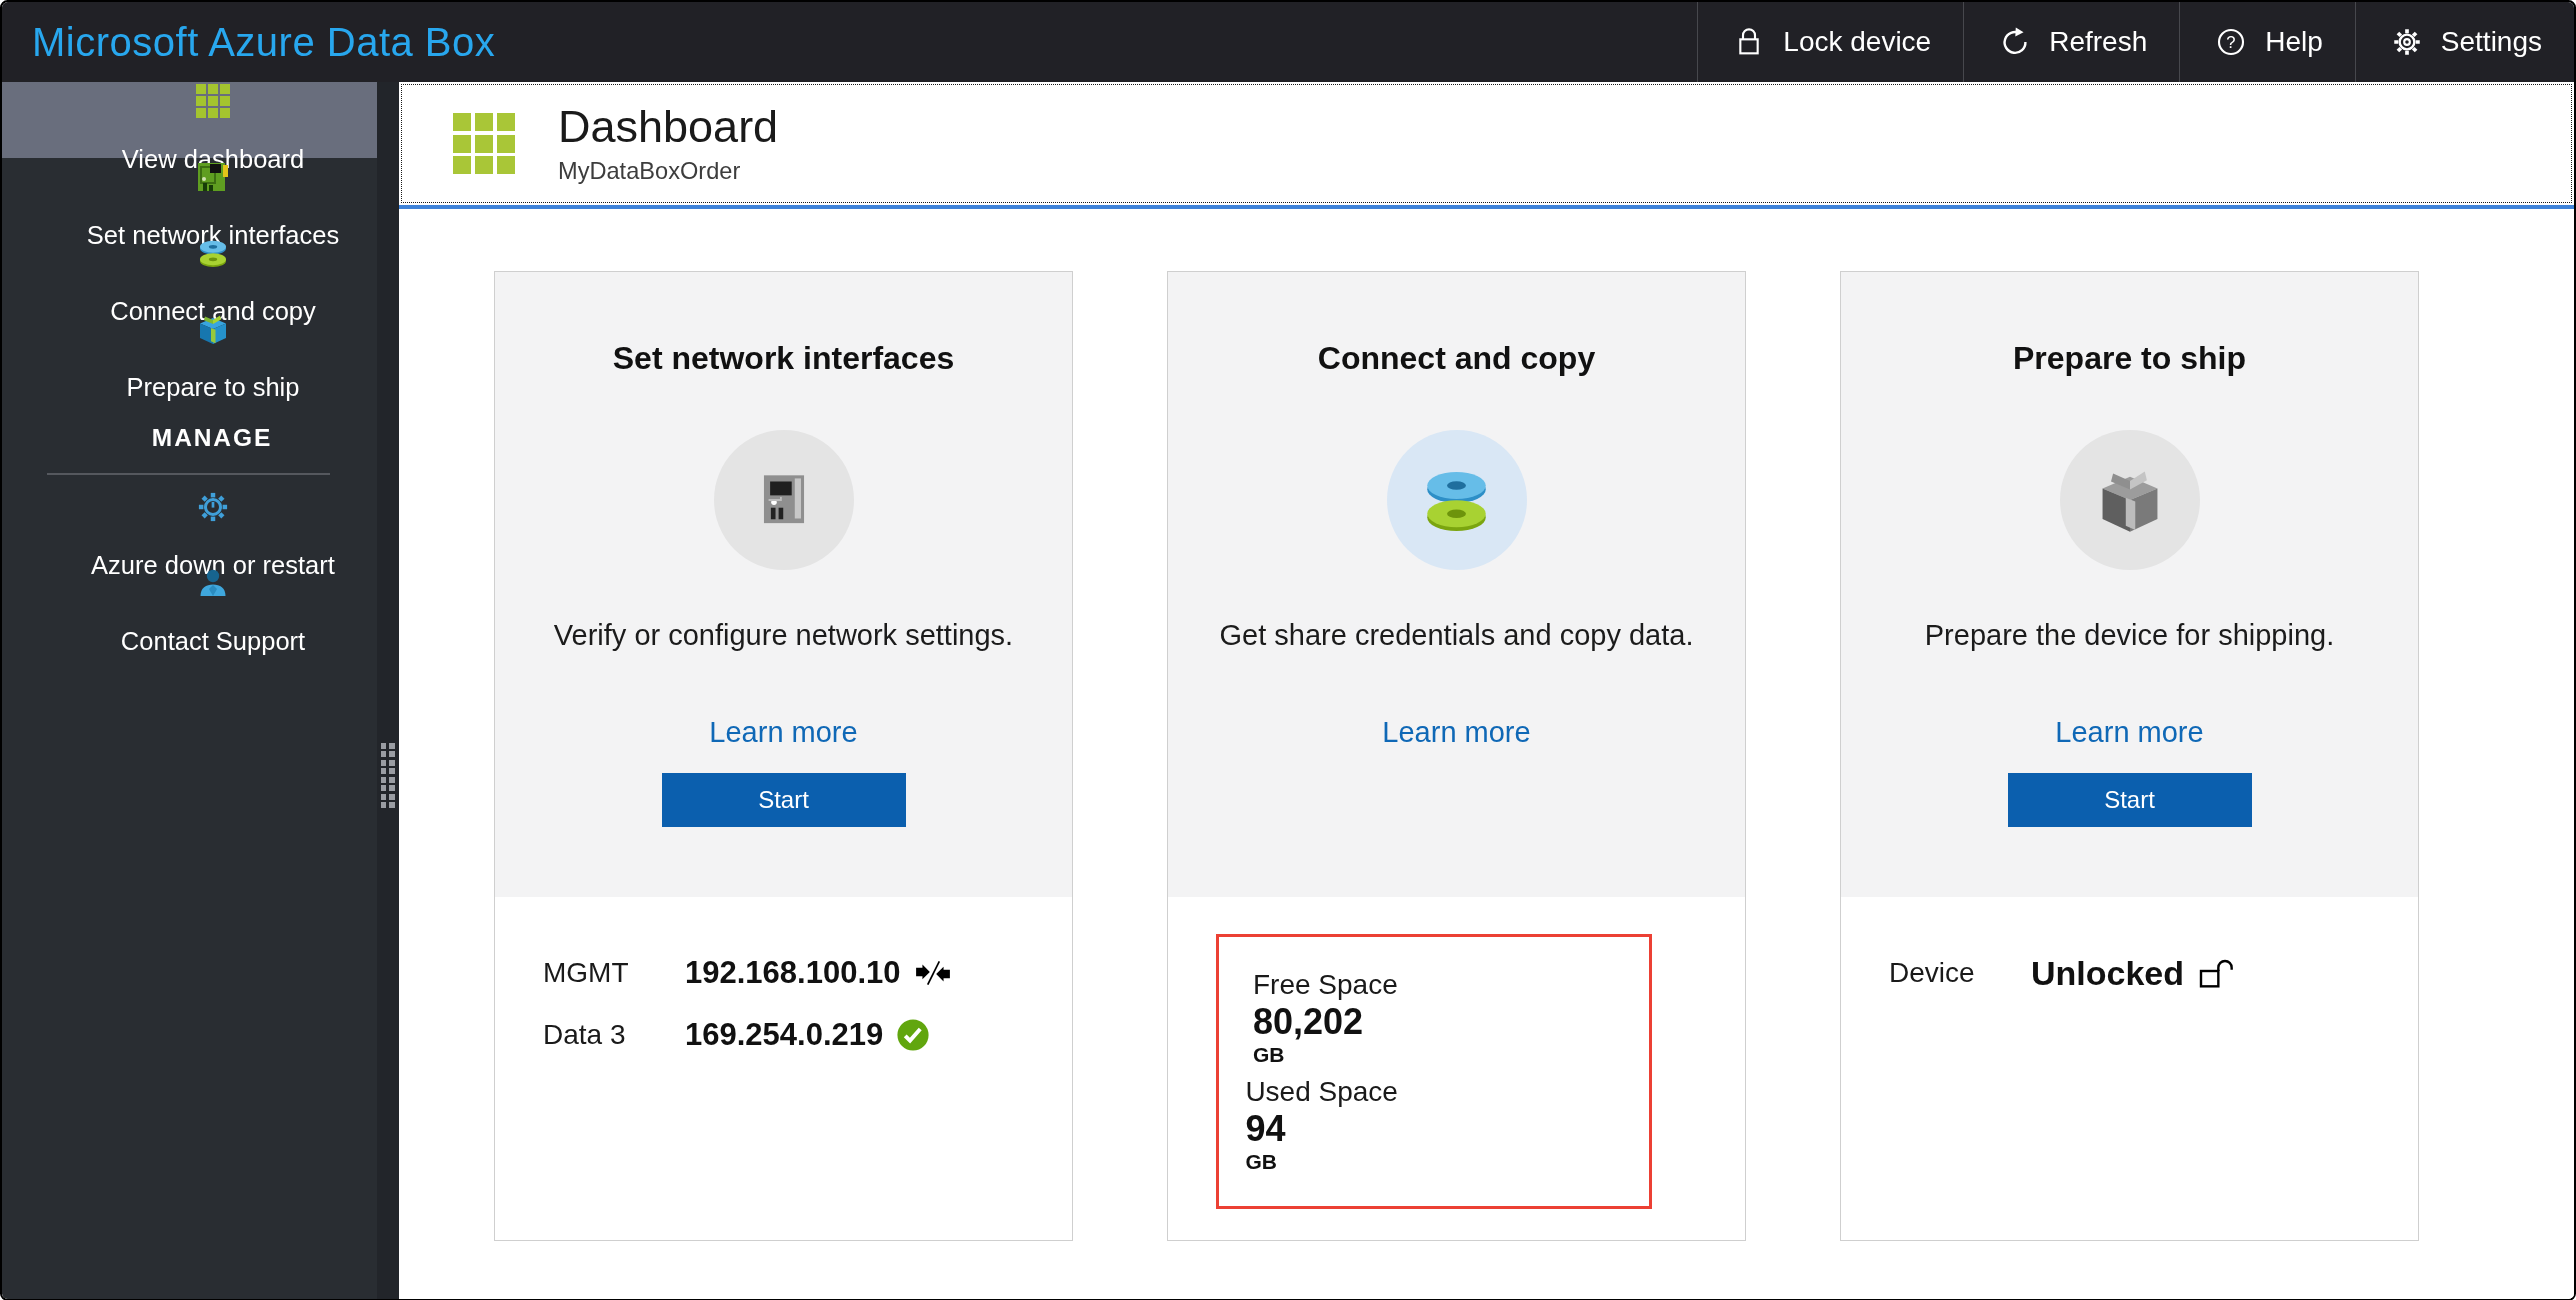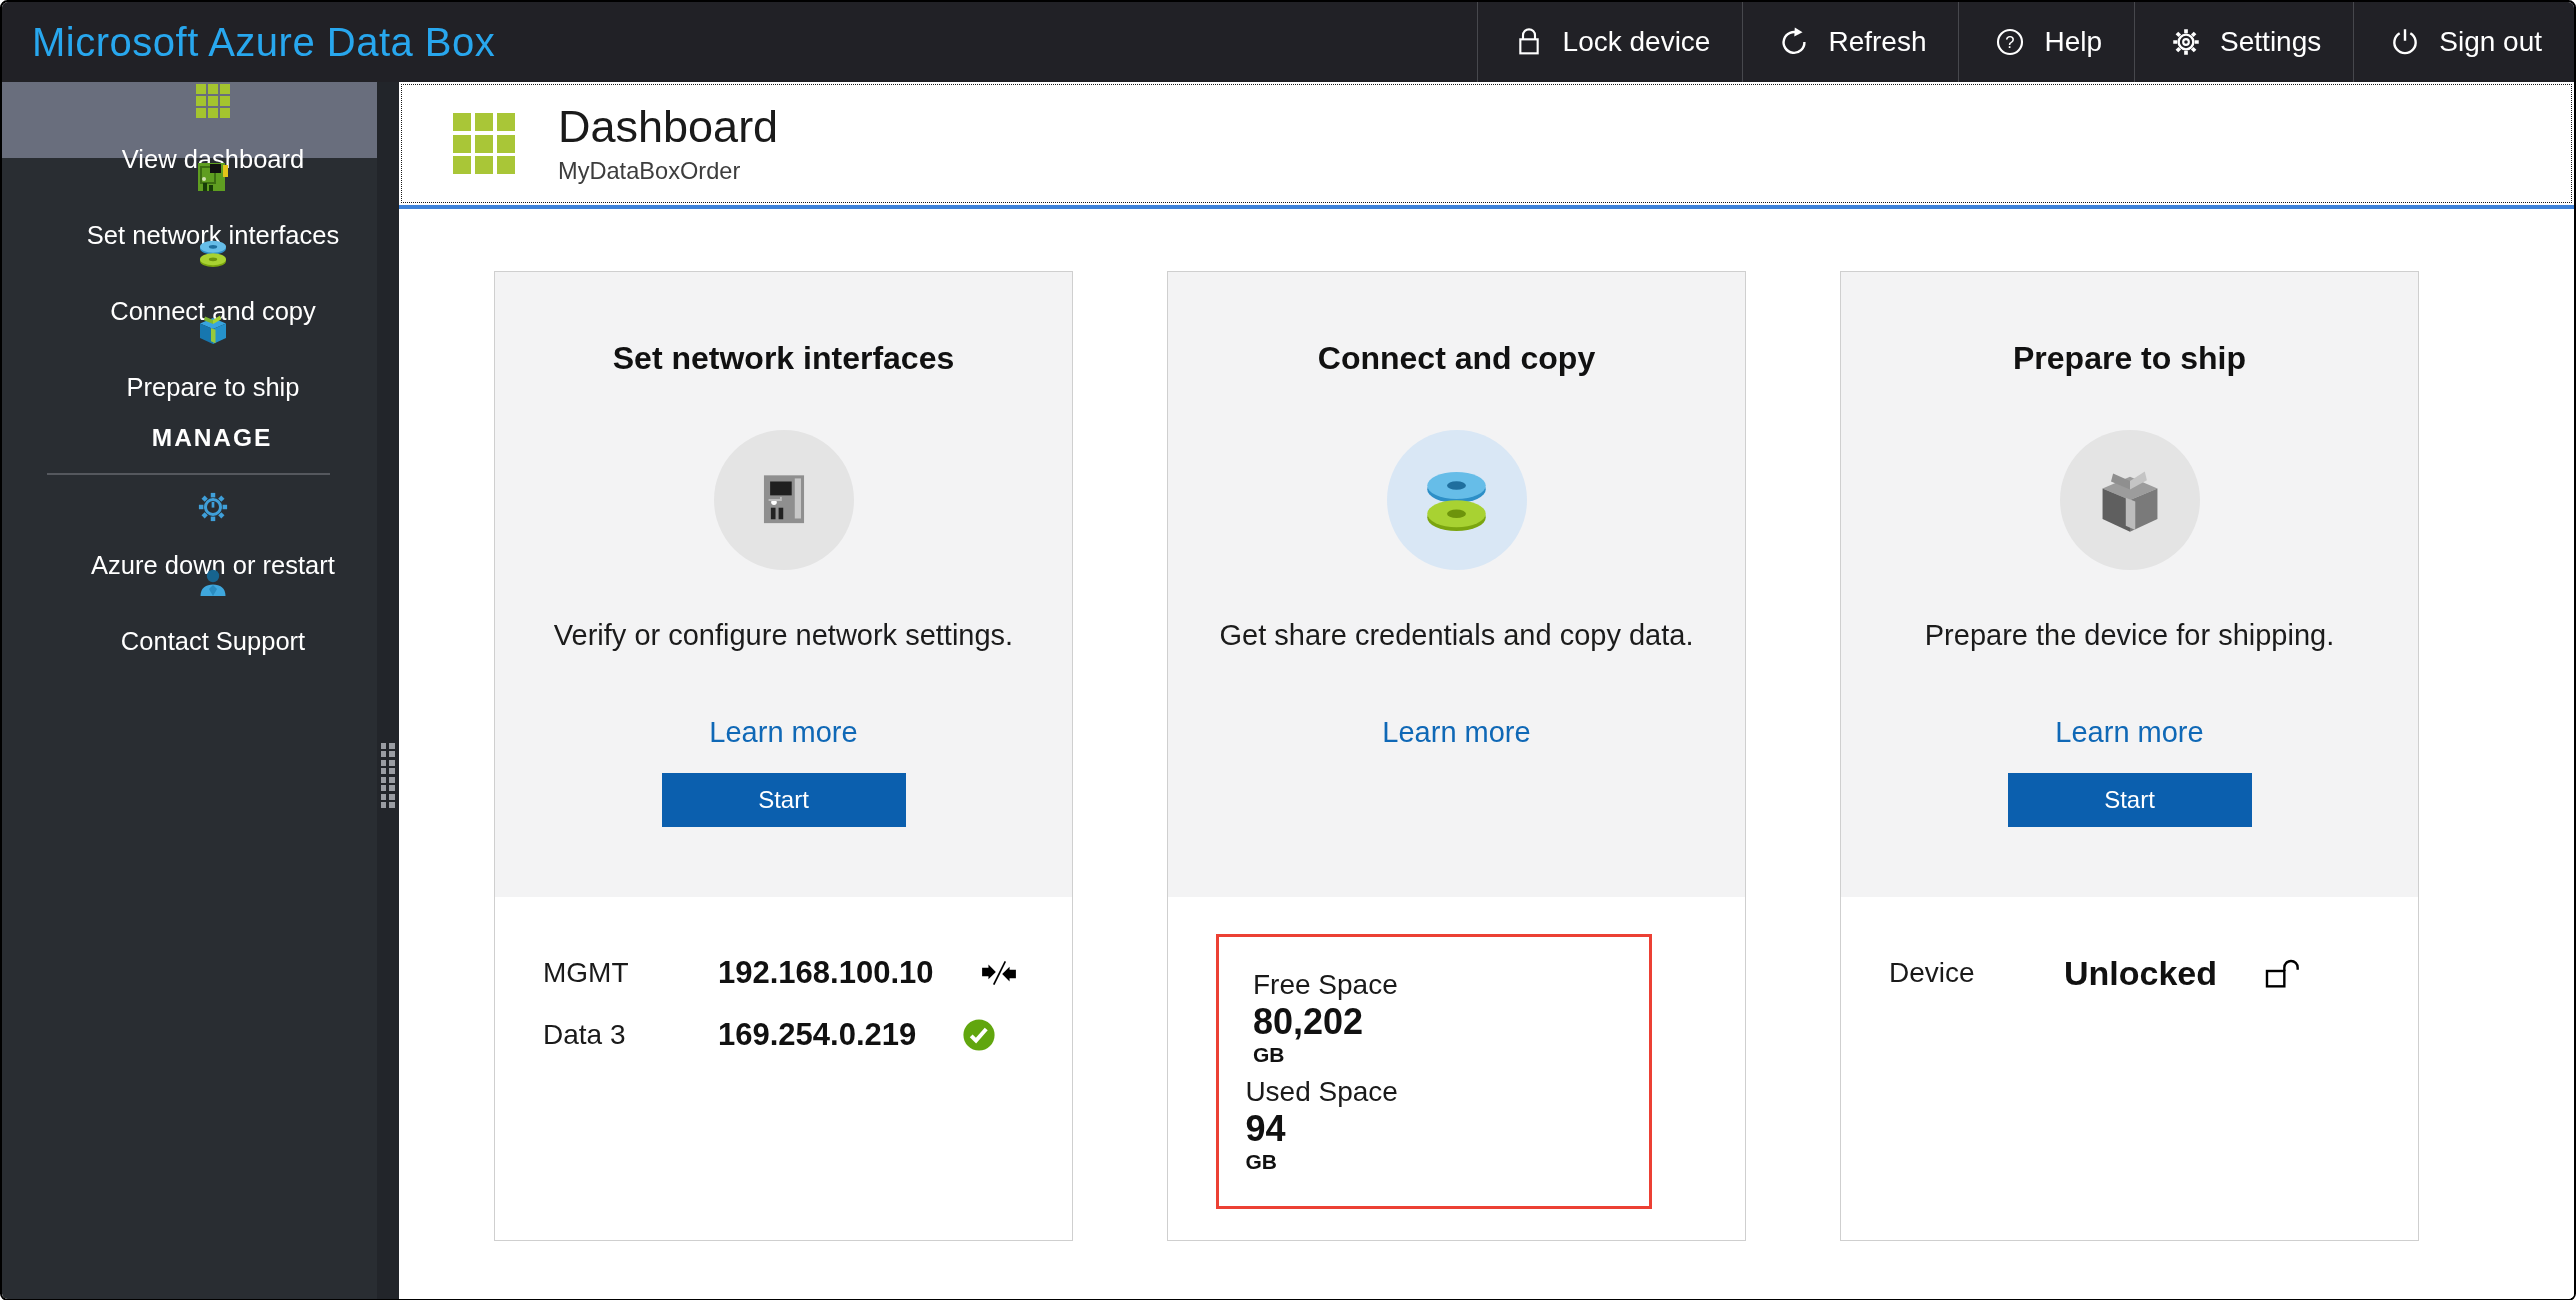--- a/index.html
+++ b/index.html
@@ -51,21 +51,21 @@
   .card-top { height:625px; background:#f3f3f4; text-align:center; flex:0 0 auto; }
   .card-title { font-size:32px; font-weight:700; color:#111; padding-top:68px; }
   .icon-circle { width:140px; height:140px; border-radius:50%; background:#e4e4e4; margin:53px auto 0 auto;
                  display:flex; align-items:center; justify-content:center; }
   .icon-circle.blue { background:#d9e7f5; }
   .card-desc { font-size:29px; color:#1b1b1b; font-weight:300; margin-top:49px; }
   .learn-more { display:inline-block; font-size:29px; color:#0f68b6; font-weight:300; margin-top:64px; cursor:pointer; text-decoration:none; }
   .start-btn { display:block; width:244px; height:54px; margin:24.5px auto 0 auto; background:#0b5fae; color:#fff;
                font-size:24px; font-weight:300; border:none; cursor:pointer; font-family:inherit; }
   .card-bottom { flex:1; background:#fff; padding:55px 43px 0 48px; }
-  .detail-row { display:flex; align-items:center; margin-bottom:19px; height:43px;gap:33px; }
+  .detail-row { display:flex; align-items:center; margin-bottom:19px; height:43px; }
   .detail-label { width:142px; font-size:28px; font-weight:300; color:#1a1a1a; flex:0 0 auto; }
   .detail-value { font-size:31px; font-weight:700; color:#111; }
   .detail-value.lg { font-size:34px; }
   .row-icon { margin-left:13.2px; display:flex; align-items:center; }
 
   .space-box { border:3.8px solid #ec4034; padding:22.7px 26.4px; width:436px; }
   .space-row { display:flex; align-items:baseline; margin:9.4px 0;flex-direction:column; }
   .space-label { font-size:28px; font-weight:300; color:#1a1a1a; flex:1; }
   .space-value { font-size:36px; font-weight:700; color:#111; }
   .space-unit { font-size:21px; font-weight:700; color:#111; margin-left:7.6px; }
@@ -122,29 +122,20 @@
               <line x1="12" y1="21" x2="12" y2="18.2"></line>
                 <line x1="5.6" y1="18.4" x2="7.6" y2="16.4"></line>
               <line x1="3" y1="12" x2="5.8" y2="12"></line>
                 <line x1="5.6" y1="5.6" x2="7.6" y2="7.6"></line>
             </g>
           </svg>
         </span>
         <span>Settings</span>
       </div>
 
-      <div class="tb-btn">
-        <span class="icon-box">
-          <svg width="32" height="32" viewBox="0 0 24 24">
-              <path d="M8 5.4 A8 8 0 1 0 16 5.4" fill="none" stroke="#fff" stroke-width="1.8"></path>
-              <line x1="12" y1="2.4" x2="12" y2="11" stroke="#fff" stroke-width="1.8"></line>
-            </svg>
-        </span>
-        <span>Sign out</span>
-      </div>
 
     </div>
   </div>
 
   <div class="body">
 
     <div class="sidebar">
 
       <div class="side-item selected">
         <span class="icon-box">

